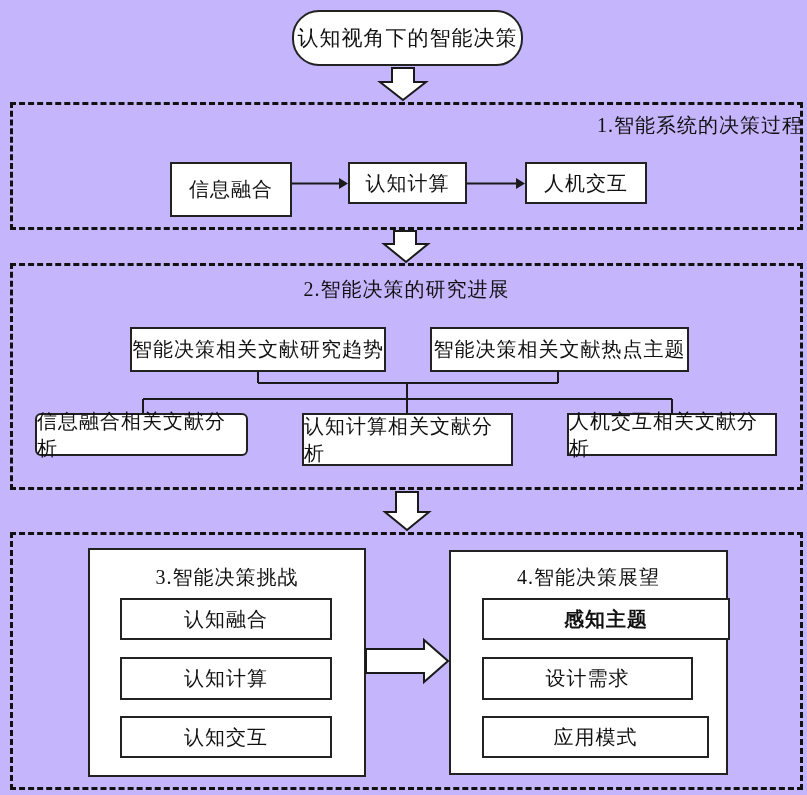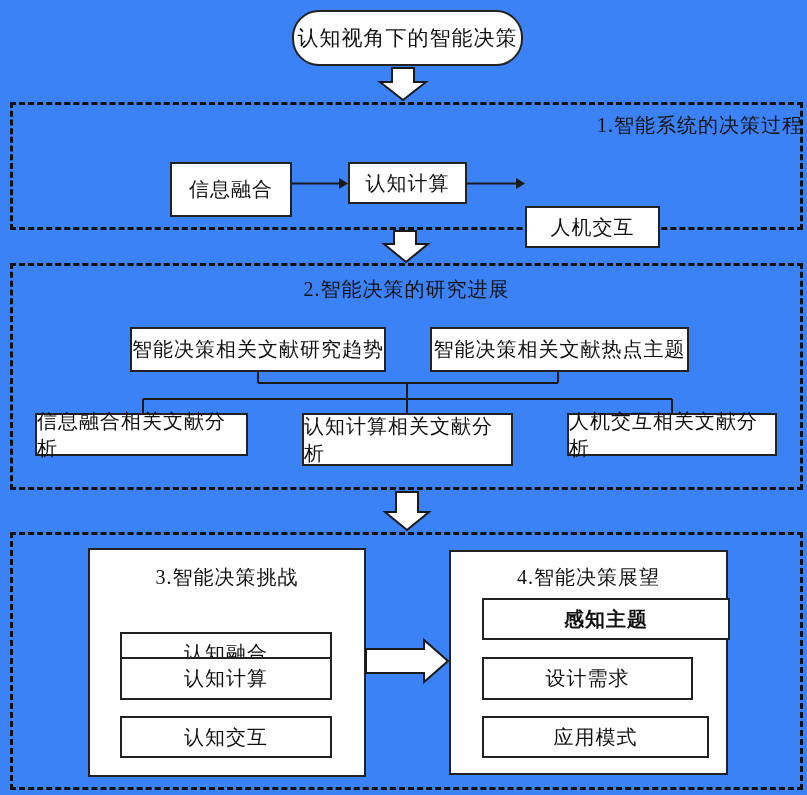--- a/index.html
+++ b/index.html
@@ -3,21 +3,21 @@
 <meta charset="utf-8">
 <style>
   * { margin: 0; padding: 0; box-sizing: border-box; }
   html, body { width: 807px; height: 795px; background: #ffffff; }
   body {
     font-family: "Liberation Serif", "DejaVu Serif", serif;
     color: #111111;
     position: relative;
     overflow: hidden;
   }
-  #canvas { position: relative; width: 807px; height: 795px; background: #3b82f6; }
+  #canvas { position: relative; width: 807px; height: 795px; background: #c4b5fd; }
 
   .node {
     position: absolute;
     border: 2px solid #222222;
     background: #ffffff;
     display: flex;
     align-items: center;
     justify-content: center;
     font-size: 20px;
     letter-spacing: 1px;
@@ -79,50 +79,50 @@
 
   <div class="dashed-section" style="left:10px; top:102px; width:793px; height:128px;"></div>
   <div class="section-title" style="left:10px; top:112px; width:793px;text-align:right;">1.智能系统的决策过程</div>
 
   <div class="node" style="left:170px; top:162px; width:122px; height:55px;">
     <span>信息融合</span>
   </div>
   <div class="node" style="left:348px; top:162px; width:119px; height:42px;">
     <span>认知计算</span>
   </div>
-  <div class="node" style="left:525px; top:162px; width:135px; height:42px;margin-top:44px;">
+  <div class="node" style="left:525px; top:162px; width:122px; height:42px;">
     <span>人机交互</span>
   </div>
 
   <div class="dashed-section" style="left:10px; top:263px; width:793px; height:227px;"></div>
   <div class="section-title" style="left:10px; top:276px; width:793px;">2.智能决策的研究进展</div>
 
   <div class="node" style="left:130px; top:327px; width:256px; height:45px;">
     <span>智能决策相关文献研究趋势</span>
   </div>
   <div class="node" style="left:430px; top:327px; width:259px; height:45px;">
     <span>智能决策相关文献热点主题</span>
   </div>
 
-  <div class="node" style="left:35px; top:413px; width:213px; height:43px;">
+  <div class="node" style="left:35px; top:413px; width:213px; height:43px;border-radius:6px;">
     <span>信息融合相关文献分析</span>
   </div>
   <div class="node" style="left:302px; top:413px; width:211px; height:53px;">
     <span>认知计算相关文献分析</span>
   </div>
   <div class="node" style="left:567px; top:413px; width:210px; height:43px;">
     <span>人机交互相关文献分析</span>
   </div>
 
   <div class="dashed-section" style="left:10px; top:532px; width:793px; height:258px;"></div>
 
   <div class="solid-group" style="left:88px; top:548px; width:278px; height:229px;">
     <div class="group-title" style="top:14px;">3.智能决策挑战</div>
   </div>
-  <div class="node" style="left:120px; top:632px; width:212px; height:42px;">
+  <div class="node" style="left:120px; top:598px; width:212px; height:42px;">
     <span>认知融合</span>
   </div>
   <div class="node" style="left:120px; top:657px; width:212px; height:43px;">
     <span>认知计算</span>
   </div>
   <div class="node" style="left:120px; top:716px; width:212px; height:42px;">
     <span>认知交互</span>
   </div>
 
   <div class="solid-group" style="left:449px; top:550px; width:279px; height:225px;">

